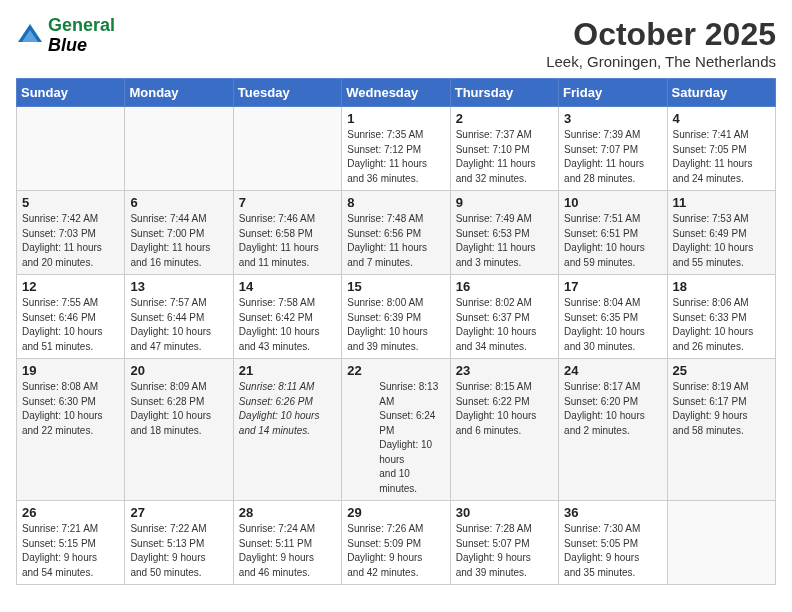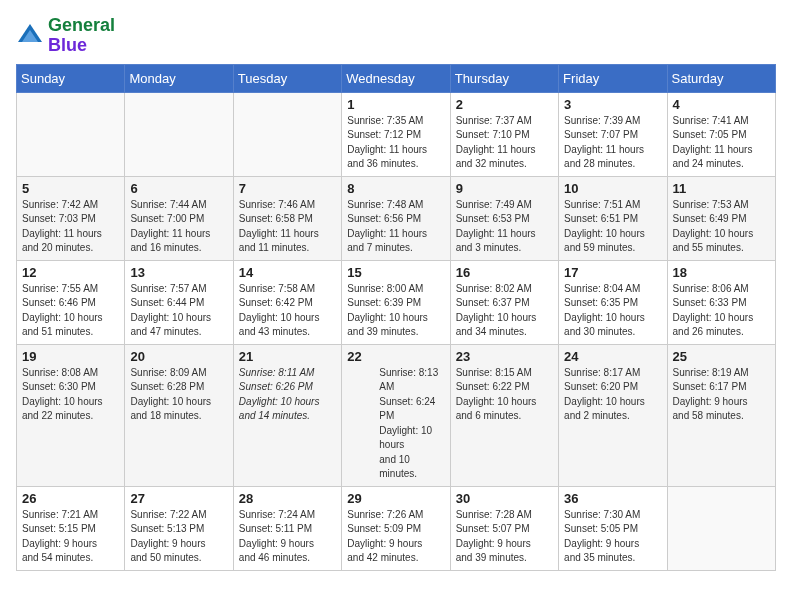--- a/index.html
+++ b/index.html
@@ -20,21 +20,21 @@
       display: flex;
       align-items: center;
       gap: 4px;
     }
     .logo-text {
       font-size: 18px;
       font-weight: bold;
       line-height: 1.1;
     }
     .logo-general { color: #15803d; }
-    .logo-blue { color: #6d28d9; }
+    .logo-blue { color: #000000; font-style: italic; }
     .logo-icon {
       width: 28px;
       height: 28px;
     }
     .title-block {
       text-align: right;
     }
     .month-title {
       font-size: 32px;
       font-weight: bold;
@@ -46,21 +46,21 @@
     }
     .calendar {
       width: 100%;
       border-collapse: collapse;
       border: 1px solid #aaa;
     }
     .calendar th {
       background-color: #3a6dc5;
       color: #fff;
       font-size: 13px;
-      font-weight: normal;
+      font-weight: bold;
       padding: 6px 4px;
       text-align: left;
       border: 1px solid #5580cc;
     }
     .calendar td {
       vertical-align: top;
       width: 14.28%;
       border: 1px solid #ccc;
       padding: 4px 5px;
       font-size: 10.5px;
@@ -93,20 +93,24 @@
   <div class="logo">
     <svg class="logo-icon" viewBox="0 0 28 28">
       <polygon points="14,2 26,20 2,20" fill="#1a6fba"></polygon>
       <polygon points="14,8 22,20 6,20" fill="#5ba0e0"></polygon>
     </svg>
     <div class="logo-text">
       <span class="logo-general">General</span><br>
       <span class="logo-blue">Blue</span>
     </div>
   </div>
+  <div class="title-block">
+    <div class="month-title">October 2025</div>
+    <div class="location">Leek, Groningen, The Netherlands</div>
+  </div>
 </div>
 
 <table class="calendar">
   <thead>
     <tr>
     <th>Sunday</th>
         <th>Monday</th>
         <th>Tuesday</th>
         <th>Wednesday</th>
         <th>Thursday</th>

